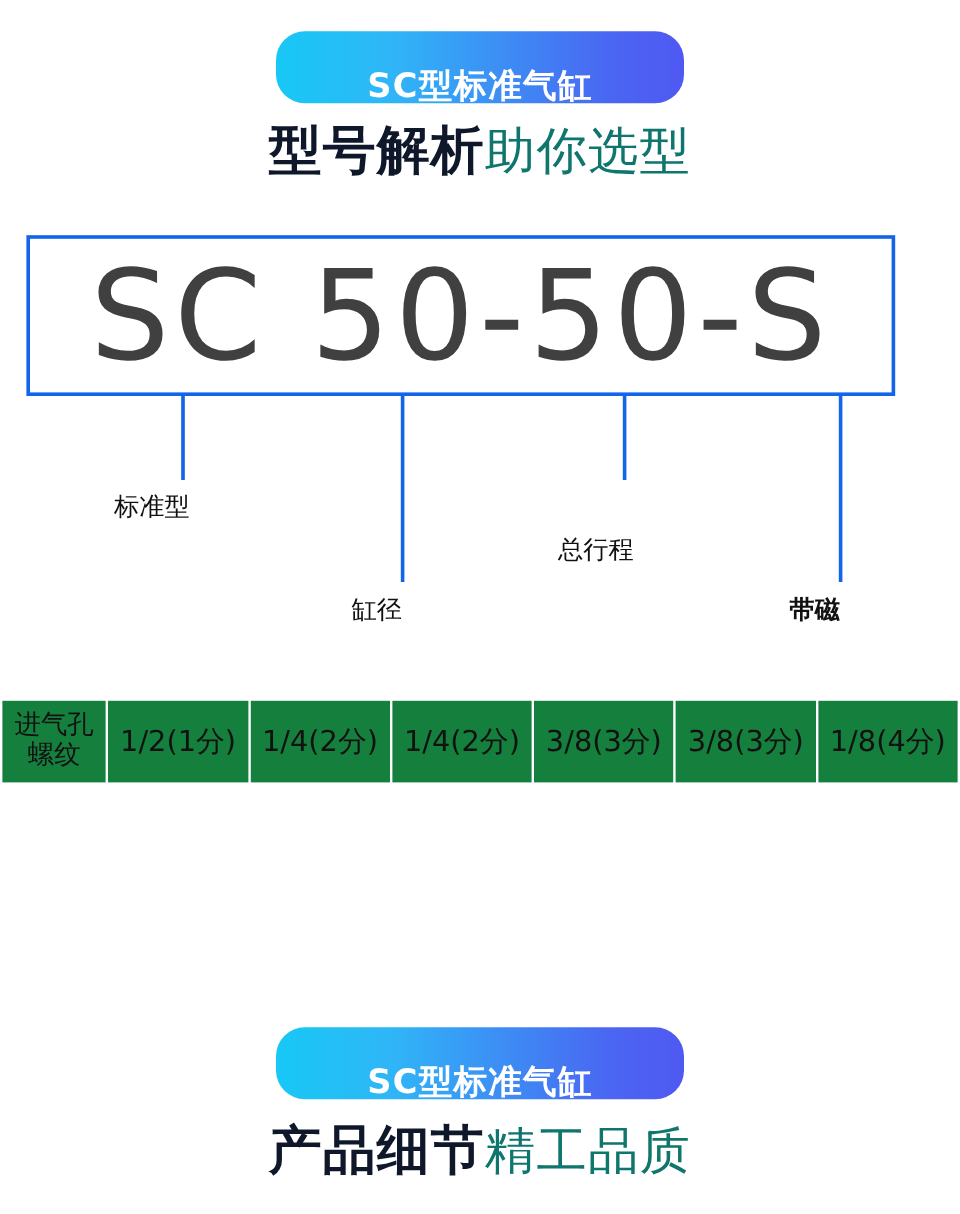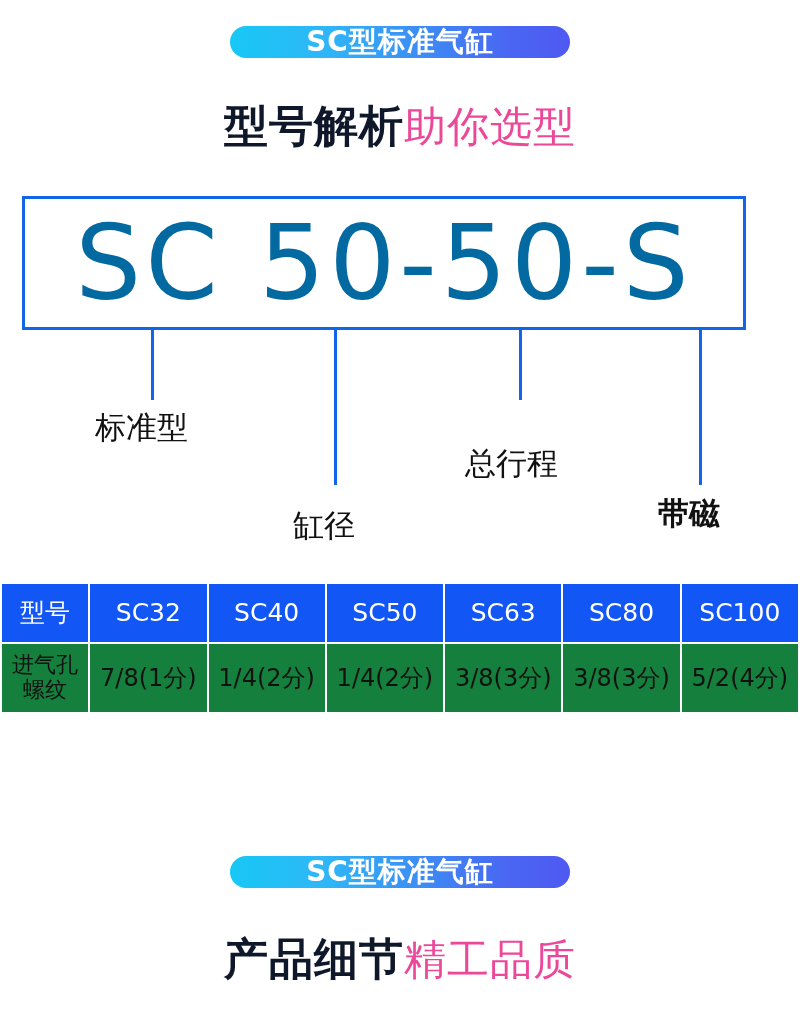--- a/index.html
+++ b/index.html
@@ -20,25 +20,25 @@
     width: 800px;
     height: 1012px;
   }
 
   
   .pill {
     position: absolute;
     left: 50%;
     transform: translateX(-50%);
     width: 340px;
-    height: 32px;
+    height: 60px;
     border-radius: 24px;
     background: linear-gradient(90deg, #17c8f5 0%, #2fb6f7 28%, #4a66f2 82%, #4f59f2 100%);
     display: flex;
-    align-items: center;
+    align-items: flex-end;
     justify-content: center;
     box-sizing: border-box;
   }
   .pill-text {
     color: #ffffff;
     font-size: 28px;
     font-weight: bold;
     letter-spacing: 1px;
     line-height: 1;
     white-space: nowrap;
@@ -59,60 +59,60 @@
   #heading-bottom { top: 937px; }
   .heading .strong {
     font-size: 44px;
     font-weight: bold;
     color: #0f172a;
     letter-spacing: 1px;
   }
   .heading .light {
     font-size: 42px;
     font-weight: normal;
-    color: #ec4899;
+    color: #0f766e;
     letter-spacing: 1px;
     margin-left: 0;
   }
 
   
   .code-box {
     position: absolute;
     left: 22px;
     top: 196px;
     width: 724px;
     height: 134px;
     border: 3px solid #1264e8;
     box-sizing: border-box;
     display: flex;
     align-items: center;
     justify-content: center;
   }
   .code-text {
-    color: #0369a1;
+    color: #404040;
     font-size: 104px;
     font-weight: normal;
     letter-spacing: 4px;
     line-height: 1;
     font-family: "DejaVu Sans", "Liberation Sans", sans-serif;
     white-space: nowrap;
   }
 
   
   .leader {
     position: absolute;
     width: 3px;
     background: #1264e8;
   }
 
   
   .callout {
     position: absolute;
     color: #111111;
-    font-size: 31px;
+    font-size: 21px;
     font-weight: normal;
     line-height: 1;
     white-space: nowrap;
   }
 
   
   .spec-table {
     position: absolute;
     left: 0;
     top: 582px;
@@ -168,49 +168,40 @@
   </div>
 
   <div class="leader" style="left:151px; top:330px; height:70px;"></div>
   <div class="leader" style="left:334px; top:330px; height:155px;"></div>
   <div class="leader" style="left:519px; top:330px; height:70px;"></div>
   <div class="leader" style="left:699px; top:330px; height:155px;"></div>
 
   <div class="callout" style="left:95px; top:412px;">
     <span>标准型</span>
   </div>
-  <div class="callout" style="left:293px; top:510px;">
+  <div class="callout" style="left:293px; top:498px;">
     <span>缸径</span>
   </div>
   <div class="callout" style="left:465px; top:412px;margin-top:36px;">
     <span>总行程</span>
   </div>
   <div class="callout" style="left:658px; top:498px;font-weight:bold;">
     <span>带磁</span>
   </div>
 
   <table class="spec-table">
     <tbody>
-      <tr class="row-head">
-        <td class="cell-blue t-head col-label">型号</td>
-        <td class="cell-blue t-head col-data">SC32</td>
-        <td class="cell-blue t-head col-data">SC40</td>
-        <td class="cell-blue t-head col-data">SC50</td>
-        <td class="cell-blue t-head col-data">SC63</td>
-        <td class="cell-blue t-head col-data">SC80</td>
-        <td class="cell-blue t-head col-data">SC100</td>
-      </tr>
       <tr class="row-mid">
         <td class="cell-white t-label col-label two-line"><span>进气孔</span><br><span>螺纹</span></td>
-        <td class="cell-white t-value col-data">7/8(1分)</td>
+        <td class="cell-white t-value col-data">1/2(1分)</td>
         <td class="cell-white t-value col-data">1/4(2分)</td>
         <td class="cell-white t-value col-data">1/4(2分)</td>
         <td class="cell-white t-value col-data">3/8(3分)</td>
         <td class="cell-white t-value col-data">3/8(3分)</td>
-        <td class="cell-white t-value col-data">5/2(4分)</td>
+        <td class="cell-white t-value col-data">1/8(4分)</td>
       </tr>
     </tbody>
   </table>
 
   <div class="pill" id="pill-bottom">
     <span class="pill-text">SC型标准气缸</span>
   </div>
 
   <div class="heading" id="heading-bottom">
     <span class="strong">产品细节</span><span class="light">精工品质</span>

